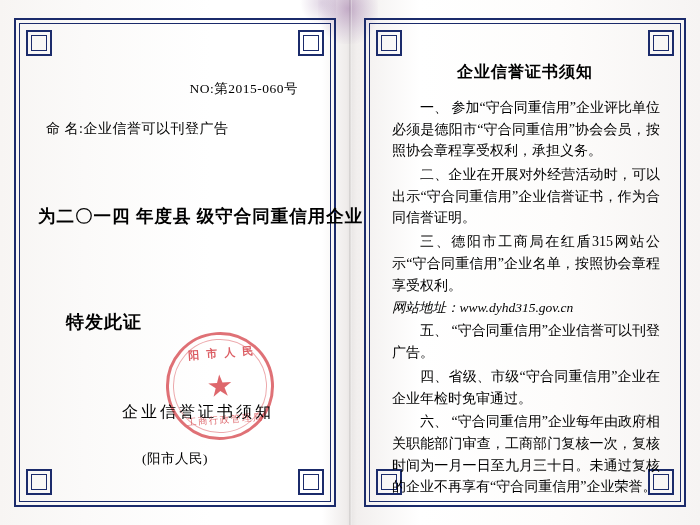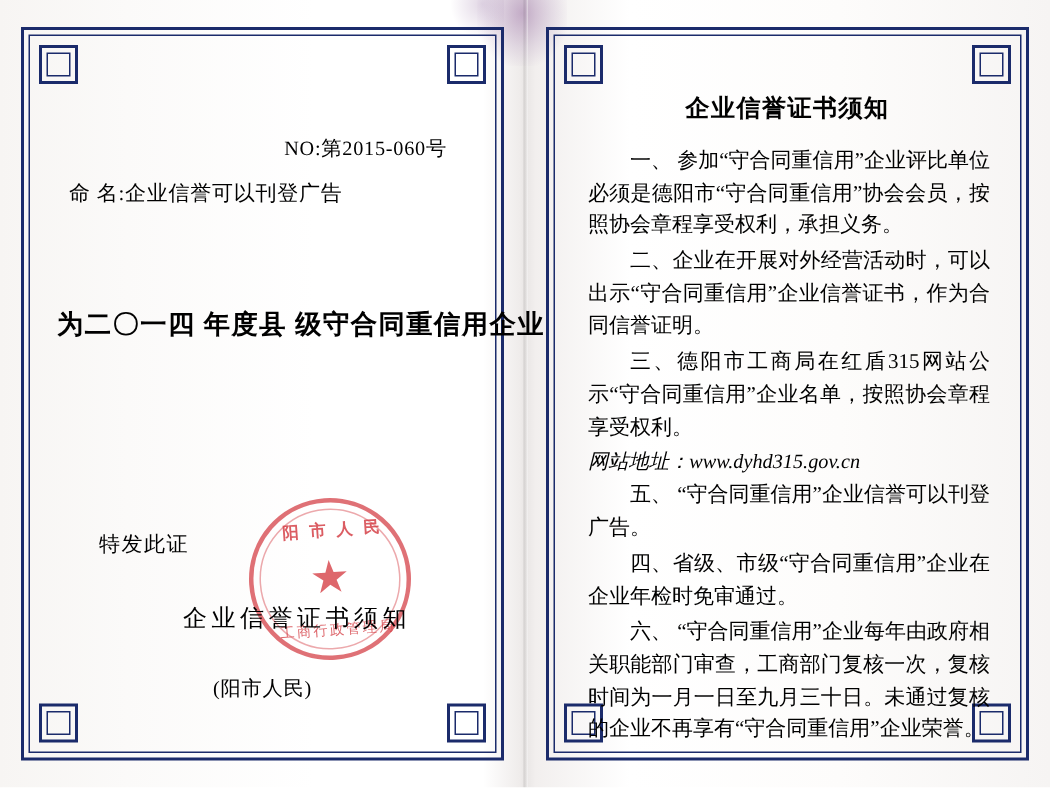--- a/index.html
+++ b/index.html
@@ -100,21 +100,21 @@
   .corner.br { bottom: 12px; right: 12px; }
 
   .content {
     position: absolute;
     inset: 14px;
   }
 
   
   .doc-no {
     position: absolute;
-    top: 58px;
+    top: 48px;
     right: 24px;
     font-size: 13.5px;
     color: #000;
     letter-spacing: 0.5px;
     white-space: nowrap;
   }
   .award-to {
     position: absolute;
     top: 88px;
     left: 18px;
@@ -132,25 +132,24 @@
     font-size: 17.5px;
     font-weight: bold;
     color: #000;
     letter-spacing: 1px;
     white-space: nowrap;
   }
   .special-issue {
     position: absolute;
     top: 278px;
     left: 38px;
-    font-size: 14px;
-    font-weight: normal;
+    font-size: 18px;
+    font-weight: bold;
     color: #000;
     letter-spacing: 1px;
-    margin-top: 44px;
   }
   .date-line {
     position: absolute;
     top: 370px;
     left: 94px;
     font-size: 16px;
     letter-spacing: 3px;
     color: #000;
     white-space: nowrap;
   }

